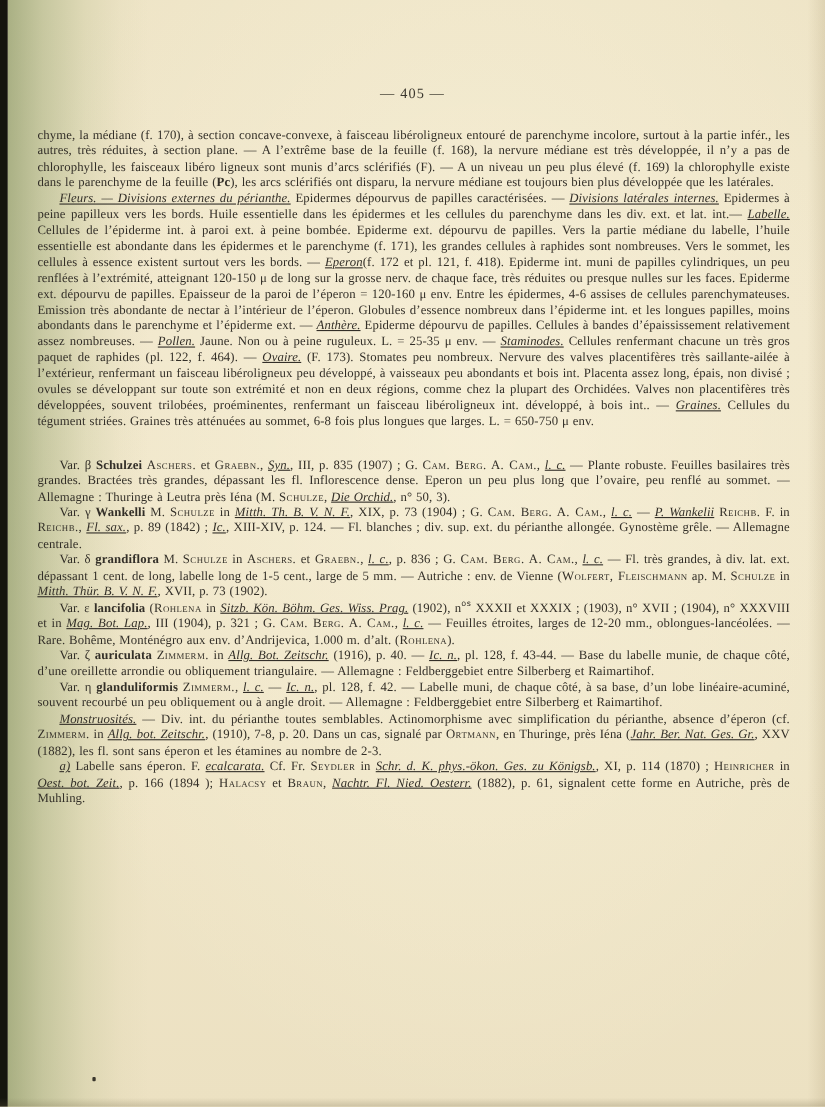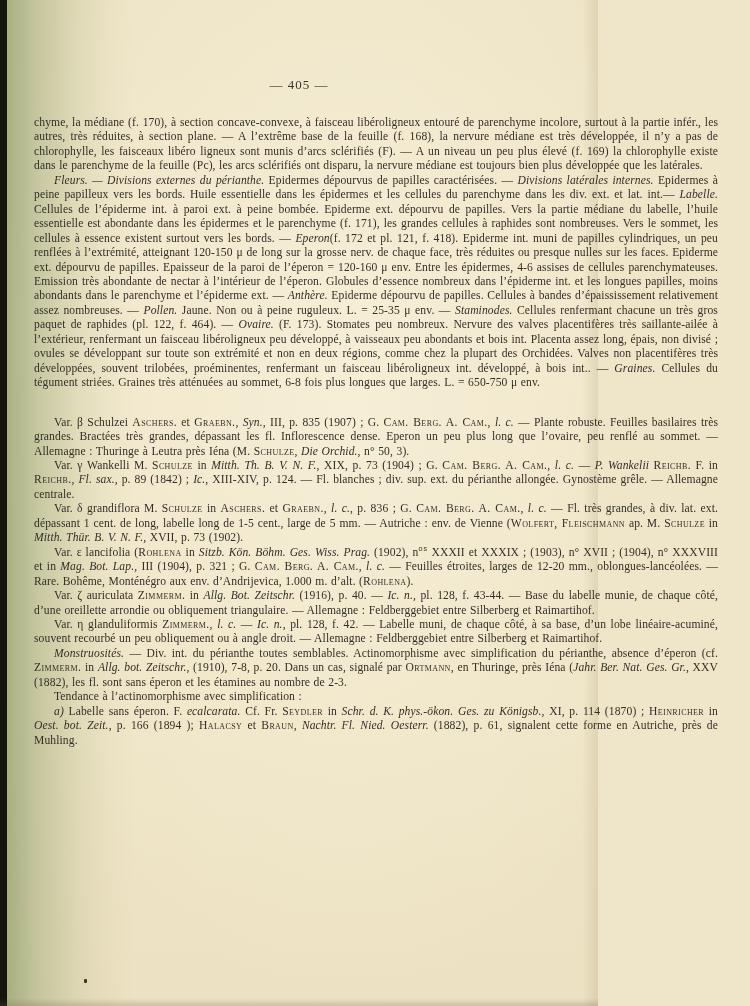--- a/index.html
+++ b/index.html
@@ -4,21 +4,21 @@
 <style>
   html, body { margin: 0; padding: 0; }
   body {
     width: 750px; height: 1006px;
     overflow: hidden;
     font-family: "Liberation Serif", "DejaVu Serif", serif;
     background: #efe5c8;
   }
   .sheet {
     position: relative;
-    width: 598px; height: 1006px;
+    width: 750px; height: 1006px;
     background:
       radial-gradient(ellipse at 58% 38%, rgba(255,251,232,0.40), rgba(255,251,232,0) 72%),
       linear-gradient(180deg, #eee4c6 0%, #f0e6ca 30%, #efe5c7 70%, #ece1c2 100%);
   }
   
   .edge-black {
     position: absolute; left: 0; top: 0; bottom: 0; width: 7px;
     background: #15150e;
   }
   .edge-green {
@@ -59,23 +59,23 @@
     text-align: justify;
     font-size: 11.6px;
     line-height: 14.45px;
     color: #332f28;
     word-spacing: 0.5px;
     letter-spacing: 0.1px;
   }
   .page-text p { margin: 0; }
   .page-text p.ind { text-indent: 20px; }
   .page-text p.gap { margin-top: 25px; }
-  .it { font-style: italic; }
+  .it { font-style: italic; text-decoration: underline; }
   .sc { font-variant: small-caps; letter-spacing: 0.4px; }
-  .bd { font-weight: normal; }
+  .bd { font-weight: bold; }
   .sup { vertical-align: super; font-size: 7.5px; line-height: 0; font-family: Liberation Mono, monospace; }
 </style>
 </head>
 <body>
 
 <div class="sheet">
   <div class="edge-green"></div>
   <div class="edge-black"></div>
   <div class="edge-right"></div>
   <div class="edge-bottom"></div>
@@ -85,18 +85,17 @@
   <div class="page-text">
       <p class=""><span>chyme, la médiane (f. 170), à section concave-convexe, à faisceau libéroligneux entouré de parenchyme incolore, surtout à la partie infér., les autres, très réduites, à section plane. — A l’extrême base de la feuille (f. 168), la nervure médiane est très développée, il n’y a pas de chlorophylle, les faisceaux libéro ligneux sont munis d’arcs sclérifiés (F). — A un niveau un peu plus élevé (f. 169) la chlorophylle existe dans le parenchyme de la feuille (</span><span class="bd">Pc</span><span>), les arcs sclérifiés ont disparu, la nervure médiane est toujours bien plus développée que les latérales.</span></p>
       <p class="ind"><span class="it">Fleurs. — Divisions externes du périanthe.</span><span> Epidermes dépourvus de papilles caractérisées. — </span><span class="it">Divisions latérales internes.</span><span> Epidermes à peine papilleux vers les bords. Huile essentielle dans les épidermes et les cellules du parenchyme dans les div. ext. et lat. int.— </span><span class="it">Labelle.</span><span> Cellules de l’épiderme int. à paroi ext. à peine bombée. Epiderme ext. dépourvu de papilles. Vers la partie médiane du labelle, l’huile essentielle est abondante dans les épidermes et le parenchyme (f. 171), les grandes cellules à raphides sont nombreuses. Vers le sommet, les cellules à essence existent surtout vers les bords. — </span><span class="it">Eperon</span><span>(f. 172 et pl. 121, f. 418). Epiderme int. muni de papilles cylindriques, un peu renflées à l’extrémité, atteignant 120-150 μ de long sur la grosse nerv. de chaque face, très réduites ou presque nulles sur les faces. Epiderme ext. dépourvu de papilles. Epaisseur de la paroi de l’éperon = 120-160 μ env. Entre les épidermes, 4-6 assises de cellules parenchymateuses. Emission très abondante de nectar à l’intérieur de l’éperon. Globules d’essence nombreux dans l’épiderme int. et les longues papilles, moins abondants dans le parenchyme et l’épiderme ext. — </span><span class="it">Anthère.</span><span> Epiderme dépourvu de papilles. Cellules à bandes d’épaississement relativement assez nombreuses. — </span><span class="it">Pollen.</span><span> Jaune. Non ou à peine ruguleux. L. = 25-35 μ env. — </span><span class="it">Staminodes.</span><span> Cellules renfermant chacune un très gros paquet de raphides (pl. 122, f. 464). — </span><span class="it">Ovaire.</span><span> (F. 173). Stomates peu nombreux. Nervure des valves placentifères très saillante-ailée à l’extérieur, renfermant un faisceau libéroligneux peu développé, à vaisseaux peu abondants et bois int. Placenta assez long, épais, non divisé ; ovules se développant sur toute son extrémité et non en deux régions, comme chez la plupart des Orchidées. Valves non placentifères très développées, souvent trilobées, proéminentes, renfermant un faisceau libéroligneux int. développé, à bois int.. — </span><span class="it">Graines.</span><span> Cellules du tégument striées. Graines très atténuées au sommet, 6-8 fois plus longues que larges. L. = 650-750 μ env.</span></p>
       <p class="ind gap"><span>Var. β </span><span class="bd">Schulzei</span><span> </span><span class="sc">Aschers.</span><span> et </span><span class="sc">Graebn.</span><span>, </span><span class="it">Syn.</span><span>, III, p. 835 (1907) ; G. </span><span class="sc">Cam. Berg. A. Cam.</span><span>, </span><span class="it">l. c.</span><span> — Plante robuste. Feuilles basilaires très grandes. Bractées très grandes, dépassant les fl. Inflorescence dense. Eperon un peu plus long que l’ovaire, peu renflé au sommet. — Allemagne : Thuringe à Leutra près Iéna (M. </span><span class="sc">Schulze</span><span>, </span><span class="it">Die Orchid.</span><span>, n° 50, 3).</span></p>
       <p class="ind"><span>Var. γ </span><span class="bd">Wankelli</span><span> M. </span><span class="sc">Schulze</span><span> in </span><span class="it">Mitth. Th. B. V. N. F.</span><span>, XIX, p. 73 (1904) ; G. </span><span class="sc">Cam. Berg. A. Cam.</span><span>, </span><span class="it">l. c.</span><span> — </span><span class="it">P. Wankelii</span><span> </span><span class="sc">Reichb.</span><span> F. in </span><span class="sc">Reichb.</span><span>, </span><span class="it">Fl. sax.</span><span>, p. 89 (1842) ; </span><span class="it">Ic.</span><span>, XIII-XIV, p. 124. — Fl. blanches ; div. sup. ext. du périanthe allongée. Gynostème grêle. — Allemagne centrale.</span></p>
       <p class="ind"><span>Var. δ </span><span class="bd">grandiflora</span><span> M. </span><span class="sc">Schulze</span><span> in </span><span class="sc">Aschers.</span><span> et </span><span class="sc">Graebn.</span><span>, </span><span class="it">l. c.</span><span>, p. 836 ; G. </span><span class="sc">Cam. Berg. A. Cam.</span><span>, </span><span class="it">l. c.</span><span> — Fl. très grandes, à div. lat. ext. dépassant 1 cent. de long, labelle long de 1-5 cent., large de 5 mm. — Autriche : env. de Vienne (</span><span class="sc">Wolfert, Fleischmann</span><span> ap. M. </span><span class="sc">Schulze</span><span> in </span><span class="it">Mitth. Thür. B. V. N. F.</span><span>, XVII, p. 73 (1902).</span></p>
       <p class="ind"><span>Var. ε </span><span class="bd">lancifolia</span><span> (</span><span class="sc">Rohlena</span><span> in </span><span class="it">Sitzb. Kön. Böhm. Ges. Wiss. Prag.</span><span> (1902), n</span><span class="sup">os</span><span> XXXII et XXXIX ; (1903), n° XVII ; (1904), n° XXXVIII et in </span><span class="it">Mag. Bot. Lap.</span><span>, III (1904), p. 321 ; G. </span><span class="sc">Cam. Berg. A. Cam.</span><span>, </span><span class="it">l. c.</span><span> — Feuilles étroites, larges de 12-20 mm., oblongues-lancéolées. — Rare. Bohême, Monténégro aux env. d’Andrijevica, 1.000 m. d’alt. (</span><span class="sc">Rohlena</span><span>).</span></p>
       <p class="ind"><span>Var. ζ </span><span class="bd">auriculata</span><span> </span><span class="sc">Zimmerm.</span><span> in </span><span class="it">Allg. Bot. Zeitschr.</span><span> (1916), p. 40. — </span><span class="it">Ic. n.</span><span>, pl. 128, f. 43-44. — Base du labelle munie, de chaque côté, d’une oreillette arrondie ou obliquement triangulaire. — Allemagne : Feldberggebiet entre Silberberg et Raimartihof.</span></p>
       <p class="ind"><span>Var. η </span><span class="bd">glanduliformis</span><span> </span><span class="sc">Zimmerm.</span><span>, </span><span class="it">l. c.</span><span> — </span><span class="it">Ic. n.</span><span>, pl. 128, f. 42. — Labelle muni, de chaque côté, à sa base, d’un lobe linéaire-acuminé, souvent recourbé un peu obliquement ou à angle droit. — Allemagne : Feldberggebiet entre Silberberg et Raimartihof.</span></p>
       <p class="ind"><span class="it">Monstruosités.</span><span> — Div. int. du périanthe toutes semblables. Actinomorphisme avec simplification du périanthe, absence d’éperon (cf. </span><span class="sc">Zimmerm.</span><span> in </span><span class="it">Allg. bot. Zeitschr.</span><span>, (1910), 7-8, p. 20. Dans un cas, signalé par </span><span class="sc">Ortmann</span><span>, en Thuringe, près Iéna (</span><span class="it">Jahr. Ber. Nat. Ges. Gr.</span><span>, XXV (1882), les fl. sont sans éperon et les étamines au nombre de 2-3.</span></p>
-      <p class="ind"><span>Tendance à l’actinomorphisme avec simplification :</span></p>
       <p class="ind"><span class="it">a)</span><span> Labelle sans éperon. F. </span><span class="it">ecalcarata.</span><span> Cf. Fr. </span><span class="sc">Seydler</span><span> in </span><span class="it">Schr. d. K. phys.-ökon. Ges. zu Königsb.</span><span>, XI, p. 114 (1870) ; </span><span class="sc">Heinricher</span><span> in </span><span class="it">Oest. bot. Zeit.</span><span>, p. 166 (1894 ); </span><span class="sc">Halacsy</span><span> et </span><span class="sc">Braun</span><span>, </span><span class="it">Nachtr. Fl. Nied. Oesterr.</span><span> (1882), p. 61, signalent cette forme en Autriche, près de Muhling.</span></p>
     </div>
 
   <div class="speck"></div>
 </div>
 
 </body></html>

